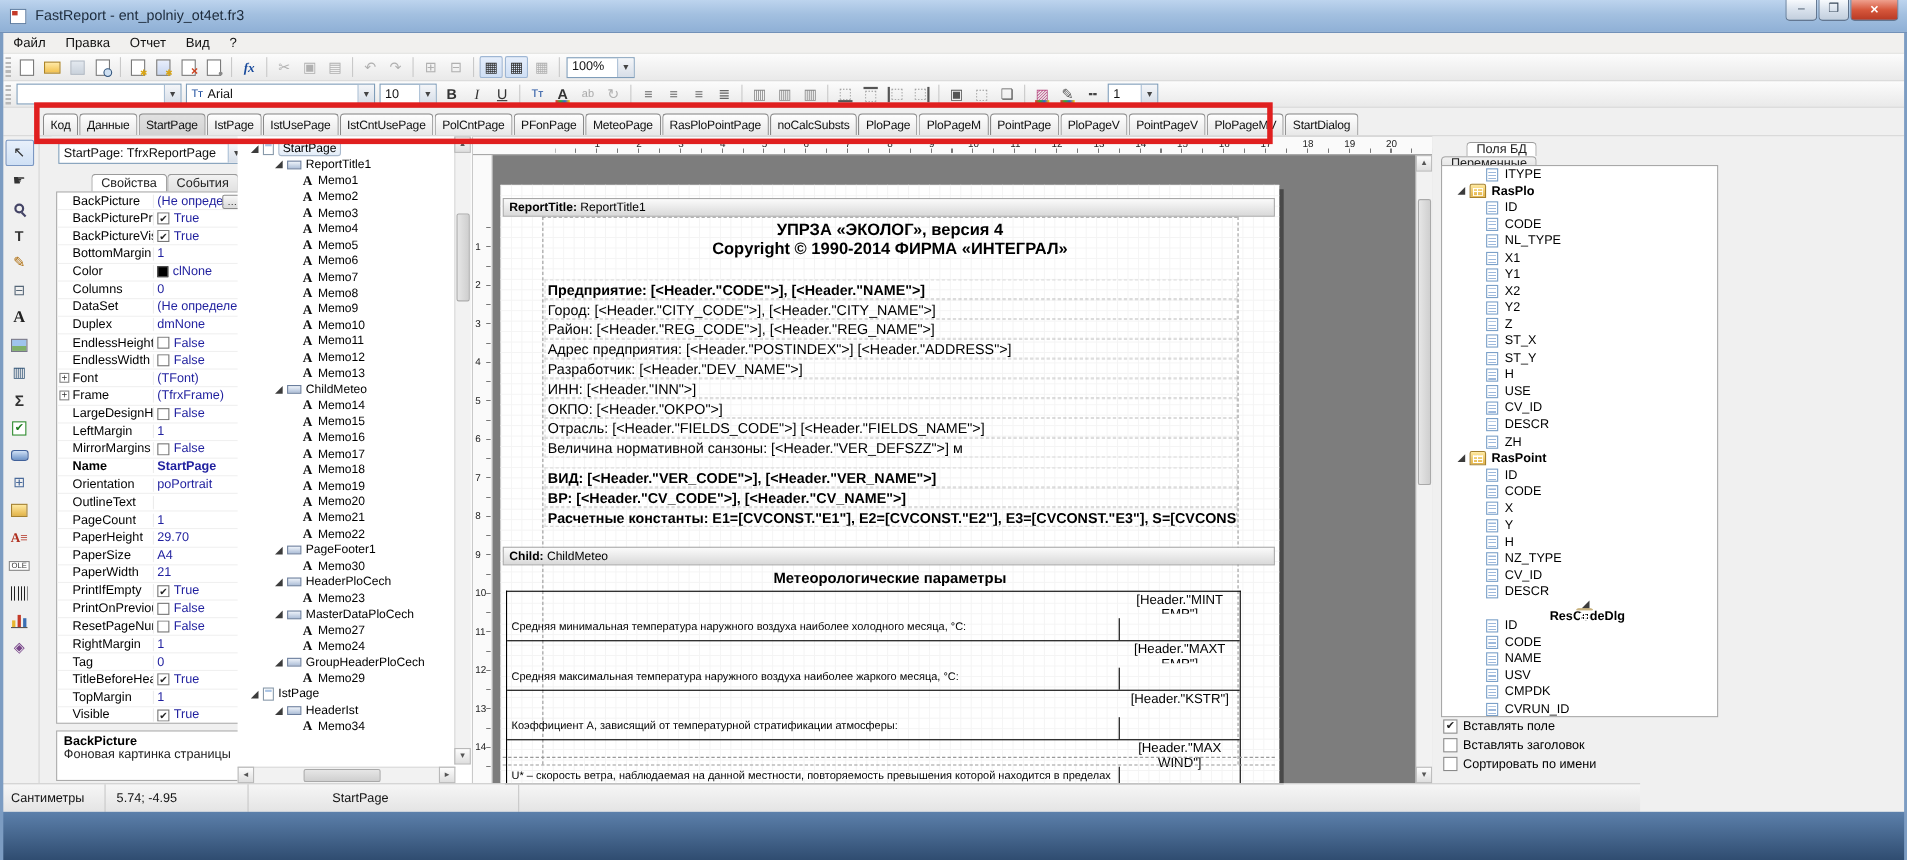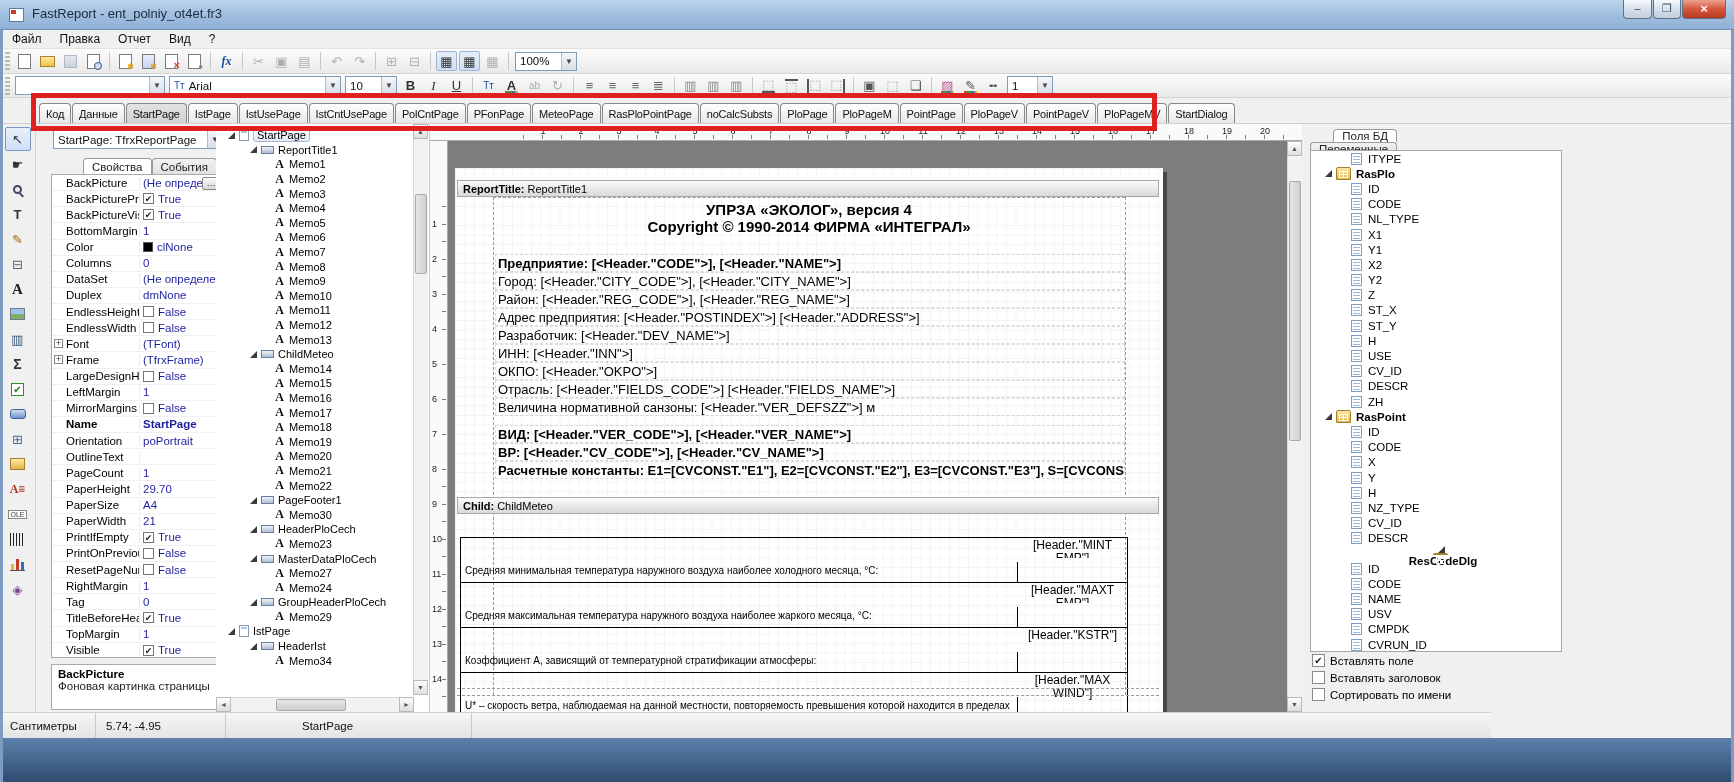--- a/index.html
+++ b/index.html
@@ -875,20 +875,21 @@
           <div class="memo" data-name="report-memo">Отрасль: [&lt;Header."FIELDS_CODE"&gt;]  [&lt;Header."FIELDS_NAME"&gt;]</div>
           <div class="memo" data-name="report-memo">Величина нормативной санзоны: [&lt;Header."VER_DEFSZZ"&gt;] м</div>
           <div class="memo b" data-name="report-memo" style="margin-top: 9px;">ВИД: [&lt;Header."VER_CODE"&gt;], [&lt;Header."VER_NAME"&gt;]</div>
           <div class="memo b" data-name="report-memo">ВР: [&lt;Header."CV_CODE"&gt;], [&lt;Header."CV_NAME"&gt;]</div>
           <div class="memo b" data-name="report-memo">Расчетные константы: E1=[CVCONST."E1"], E2=[CVCONST."E2"], E3=[CVCONST."E3"], S=[CVCONST."S"]</div>
         </div>
       <div class="bandhdr" data-name="child-band-header" style="top:329px;">
         <b data-name="band-type-label">Child:</b>
         <span data-name="band-name-label">ChildMeteo</span>
       </div>
+      <div id="meteotitle" data-name="meteo-title-memo">Метеорологические параметры</div>
       <div id="meteotable" data-name="meteo-table">
           <div class="mt-row" data-name="meteo-table-row">
             <div class="mt-lbl" data-name="meteo-row-label" style="height: 20px;">Средняя минимальная температура наружного воздуха наиболее холодного месяца, °С:</div>
             <div class="mt-val" data-name="meteo-row-value" style="height: 20px;">[Header."MINT EMP"]</div>
           </div>
           <div class="mt-row" data-name="meteo-table-row">
             <div class="mt-lbl" data-name="meteo-row-label" style="height: 20px;">Средняя максимальная температура наружного воздуха наиболее жаркого месяца, °С:</div>
             <div class="mt-val" data-name="meteo-row-value" style="height: 20px;">[Header."MAXT EMP"]</div>
           </div>
           <div class="mt-row" data-name="meteo-table-row">

